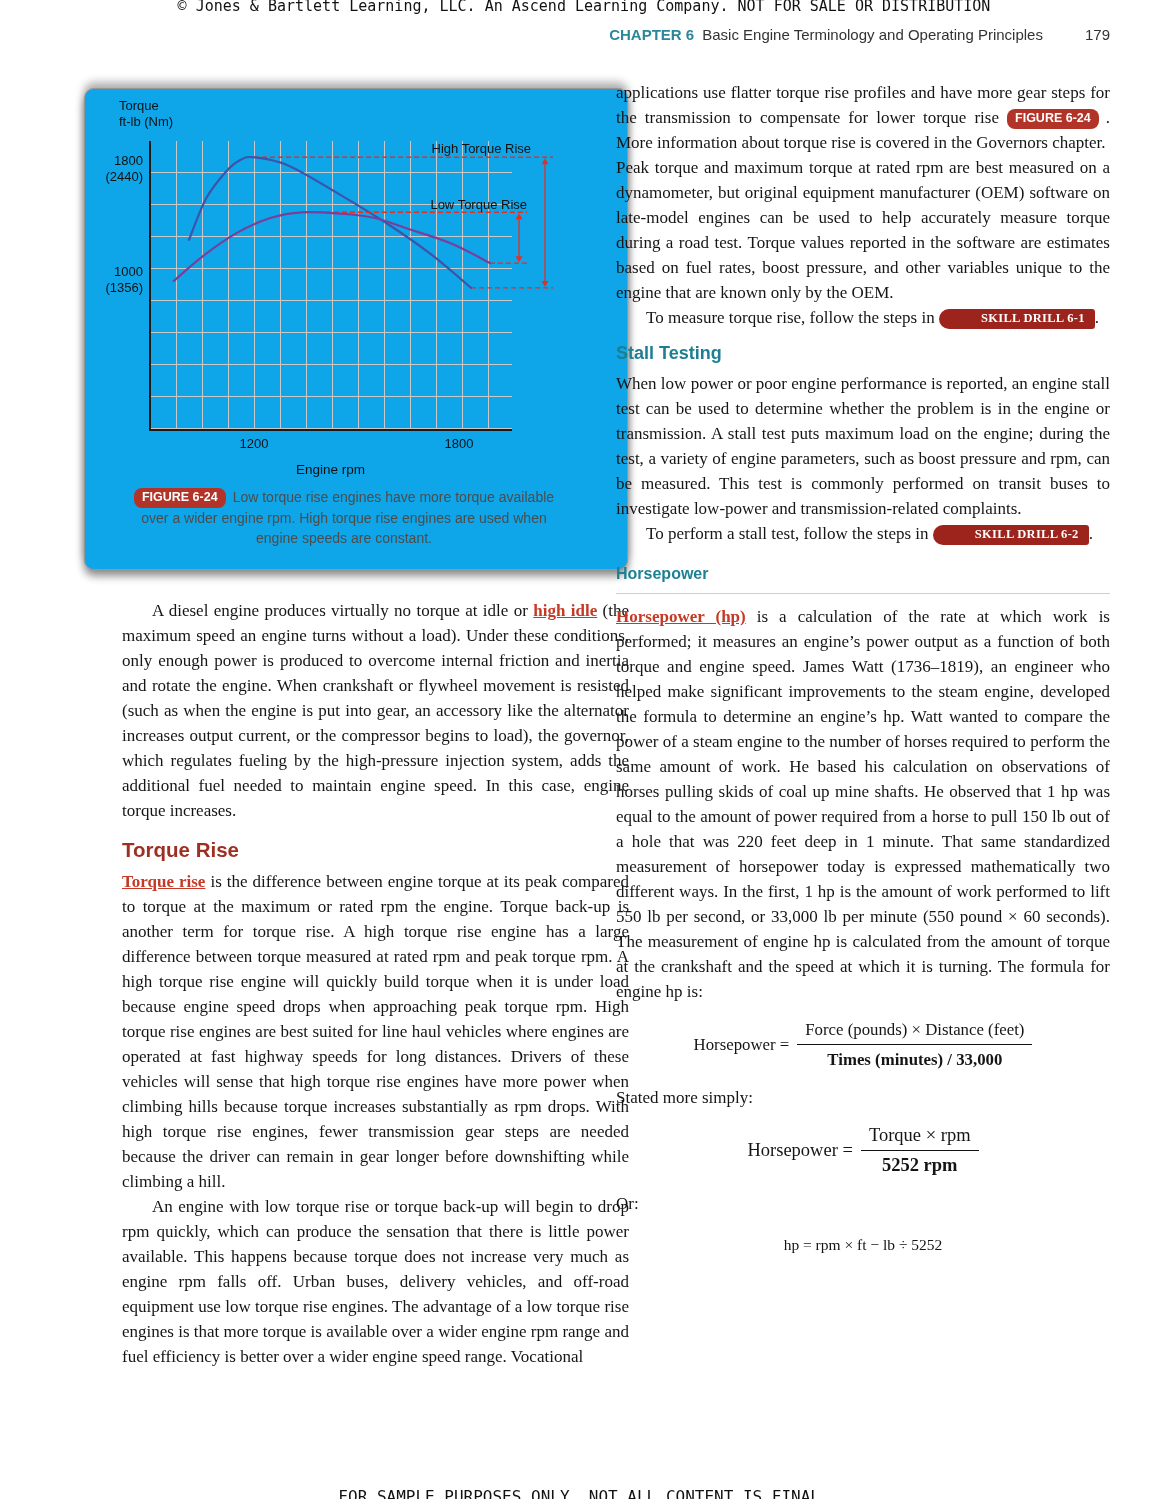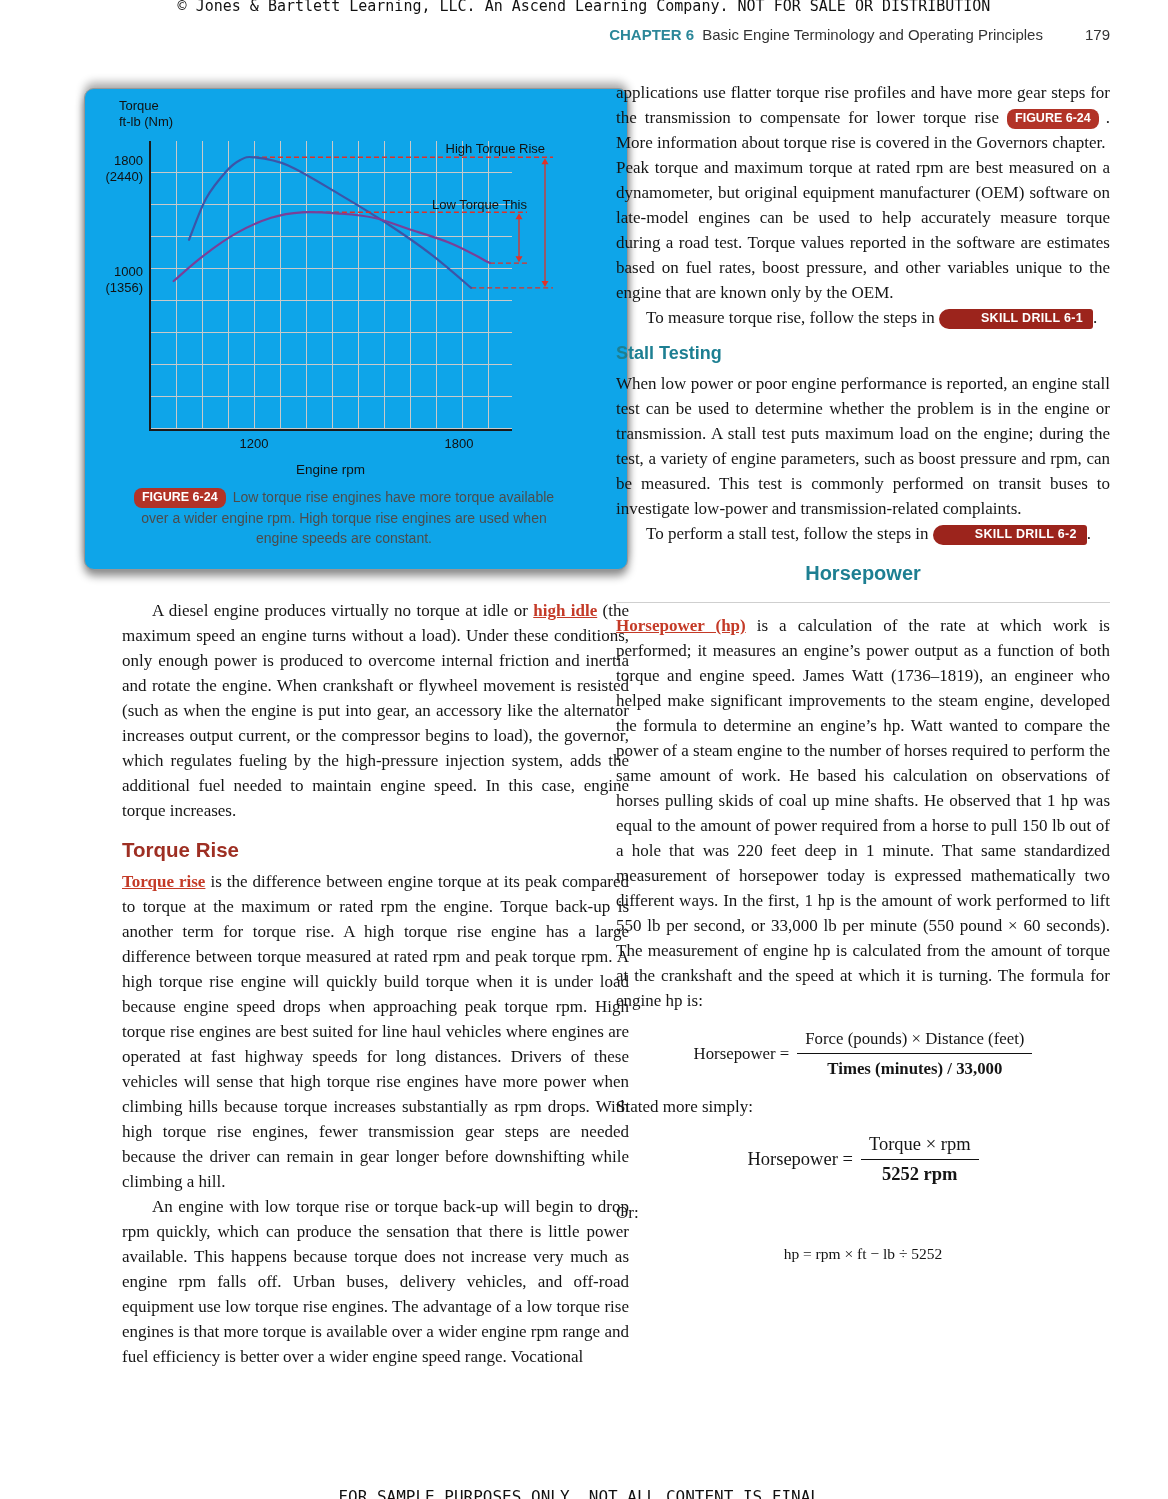--- a/index.html
+++ b/index.html
@@ -25,49 +25,49 @@
   .ytick-top { top:64px; }
   .ytick-bot { top:175px; }
   .plot { position:absolute; left:64px; top:52px; width:412px; height:292px; }
   .grid { position:absolute; left:0; top:0; width:363px; height:290px;
           border-left:2px solid #1a1a1a; border-bottom:2px solid #1a1a1a;
           background-image:
             repeating-linear-gradient(to right, transparent 0 25px, #c9c9c9 25px 26px),
             repeating-linear-gradient(to bottom, transparent 0 31px, #c9c9c9 31px 32px); }
   #chart-svg { position:absolute; left:0; top:0; }
   .series-label { position:absolute; font-size:13px; color:#111; white-space:nowrap; }
-  .label-high { top:0px;  right:16px;margin-left:41px; }
+  .label-high { top:0px;  right:30px;margin-left:41px; }
   .label-low  { top:56px; right:34px; }
   .xtick { position:absolute; top:347px; width:50px; text-align:center; font-size:13px; color:#111; }
   .xtick-1 { left:144px; } .xtick-2 { left:349px; }
   .xlab { position:absolute; top:373px; left:64px; width:363px; text-align:center; font-size:13.5px; color:#111; }
   .caption { position:absolute; left:36px; top:398px; width:446px; font-size:14px; line-height:1.45;
              color:#4c4c4c; text-align:center; }
 
   .fig-badge { display:inline-block; background:#b23327; color:#fff; font-family:"Liberation Sans",sans-serif;
                font-weight:bold; font-size:12.5px; line-height:1.2; padding:2px 8px 3px; border-radius:8px;
                margin-right:7px; vertical-align:1px; white-space:nowrap; }
-  .skill-badge { display:inline-block; background:#9c241c; color:#fff; font-family:Liberation Sans, sans-serif;
+  .skill-badge { display:inline-block; background:#9c241c; color:#fff; font-family:Liberation Serif, serif;
                  font-weight:bold; font-size:12.5px; line-height:1.2; padding:2px 10px 3px 12px;
                  border-radius:10px 3px 3px 10px; vertical-align:1px; letter-spacing:.3px; white-space:nowrap; }
 
   
   .col { position:absolute; text-align:justify; font-size:17px; line-height:25px; color:#151515; }
   .left-col  { left:84px;  top:598px; width:507px;margin-left:38px; }
   .right-col { left:616px; top:80px;  width:494px; }
   .col p { margin:0; }
   .indent { text-indent:30px; }
   .keyterm { color:#c43a27; font-weight:bold; text-decoration:underline; cursor:pointer; }
 
   .h-red  { font-family:"Liberation Sans",sans-serif; font-weight:bold; font-size:20.5px; color:#9e2f23;
             margin:14px 0 7px; text-align:left; }
   .h-teal { font-family:"Liberation Sans",sans-serif; font-weight:bold; font-size:18px; color:#1d7f92;
             margin:11px 0 5px; text-align:left; }
-  .h-main { font-family:"Liberation Sans",sans-serif; font-weight:bold; font-size:20px; color:#1d7f92;
-            margin:15px 0 10px; padding-bottom:16px; border-bottom:1px solid #cfcfcf; text-align:center; }
+  .h-main { font-family:"Liberation Sans",sans-serif; font-weight:bold; font-size:16px; color:#1d7f92;
+            margin:15px 0 10px; padding-bottom:7px; border-bottom:1px solid #cfcfcf; text-align:left; }
 
   
   .formula { display:flex; justify-content:center; align-items:center; gap:8px; margin:13px 0; font-size:16.8px; }
   .frac { display:inline-flex; flex-direction:column; text-align:center; }
   .frac .num { padding:0 8px 2px; }
   .frac .den { border-top:1.4px solid #111; padding:2px 8px 0;font-weight:bold; }
   .formula-lg { font-size:18.5px; }
   .formula-sm { display:block; text-align:center; font-size:15.5px; margin:16px 0; }
   .plain { text-align:left; margin:9px 0; }
 
@@ -109,21 +109,21 @@
           <polygon points="396,145.875 392.5,139.875 399.5,139.875" fill="#e03127"></polygon>
           <path d="M 40.0 98.8 C 42.9 91.9, 50.8 69.0, 57.1 57.5 C 63.4 46.0, 71.9 36.4, 77.6 30.0 C 83.3 23.6, 86.8 21.3, 91.3 19.0 C 95.9 16.7, 97.0 15.3, 105.0 16.3 C 113.0 17.2, 124.9 18.3, 139.2 24.5 C 153.4 30.7, 173.4 43.3, 190.5 53.4 C 207.6 63.5, 226.4 74.9, 241.8 85.0 C 257.2 95.1, 269.4 103.6, 282.8 113.9 C 296.2 124.2, 315.6 141.4, 322.2 146.9" fill="none" stroke="#3c55a8" stroke-width="2.2" stroke-linecap="round"></path>
           <line x1="152.87400000000002" y1="71.25" x2="378" y2="71.25" stroke="#e03127" stroke-width="1.3" stroke-dasharray="5 3"></line>
           <line x1="340.97400000000005" y1="122.12500000000001" x2="378" y2="122.12500000000001" stroke="#e03127" stroke-width="1.3" stroke-dasharray="5 3"></line>
           <line x1="370" y1="77.25" x2="370" y2="116.12500000000001" stroke="#e03127" stroke-width="1.3"></line>
           <polygon points="370,72.25 366.5,78.25 373.5,78.25" fill="#e03127"></polygon>
           <polygon points="370,121.12500000000001 366.5,115.12500000000001 373.5,115.12500000000001" fill="#e03127"></polygon>
           <path d="M 24.6 140.0 C 29.5 135.9, 43.1 123.3, 53.7 115.3 C 64.2 107.2, 76.5 98.3, 87.9 91.9 C 99.3 85.5, 111.3 80.2, 122.1 76.8 C 132.9 73.3, 141.5 71.9, 152.9 71.3 C 164.3 70.6, 178.5 71.7, 190.5 72.6 C 202.5 73.5, 213.3 74.2, 224.7 76.8 C 236.1 79.3, 245.8 83.4, 258.9 87.8 C 272.0 92.1, 289.7 97.1, 303.4 102.9 C 317.0 108.6, 334.7 118.9, 341.0 122.1" fill="none" stroke="#7a3f98" stroke-width="2.2" stroke-linecap="round"></path>
         </svg>
       <div class="series-label label-high">High Torque Rise</div>
-      <div class="series-label label-low">Low Torque This</div>
+      <div class="series-label label-low">Low Torque Rise</div>
     </div>
 
     <div class="xtick xtick-1">1200</div>
     <div class="xtick xtick-2">1800</div>
     <div class="xlab">Engine rpm</div>
 
     <p class="caption">
       <span class="fig-badge">FIGURE 6-24</span><span>Low torque rise engines have more torque available over a wider engine rpm. High torque rise engines are used when engine speeds are constant.</span>
     </p>
   </div>

